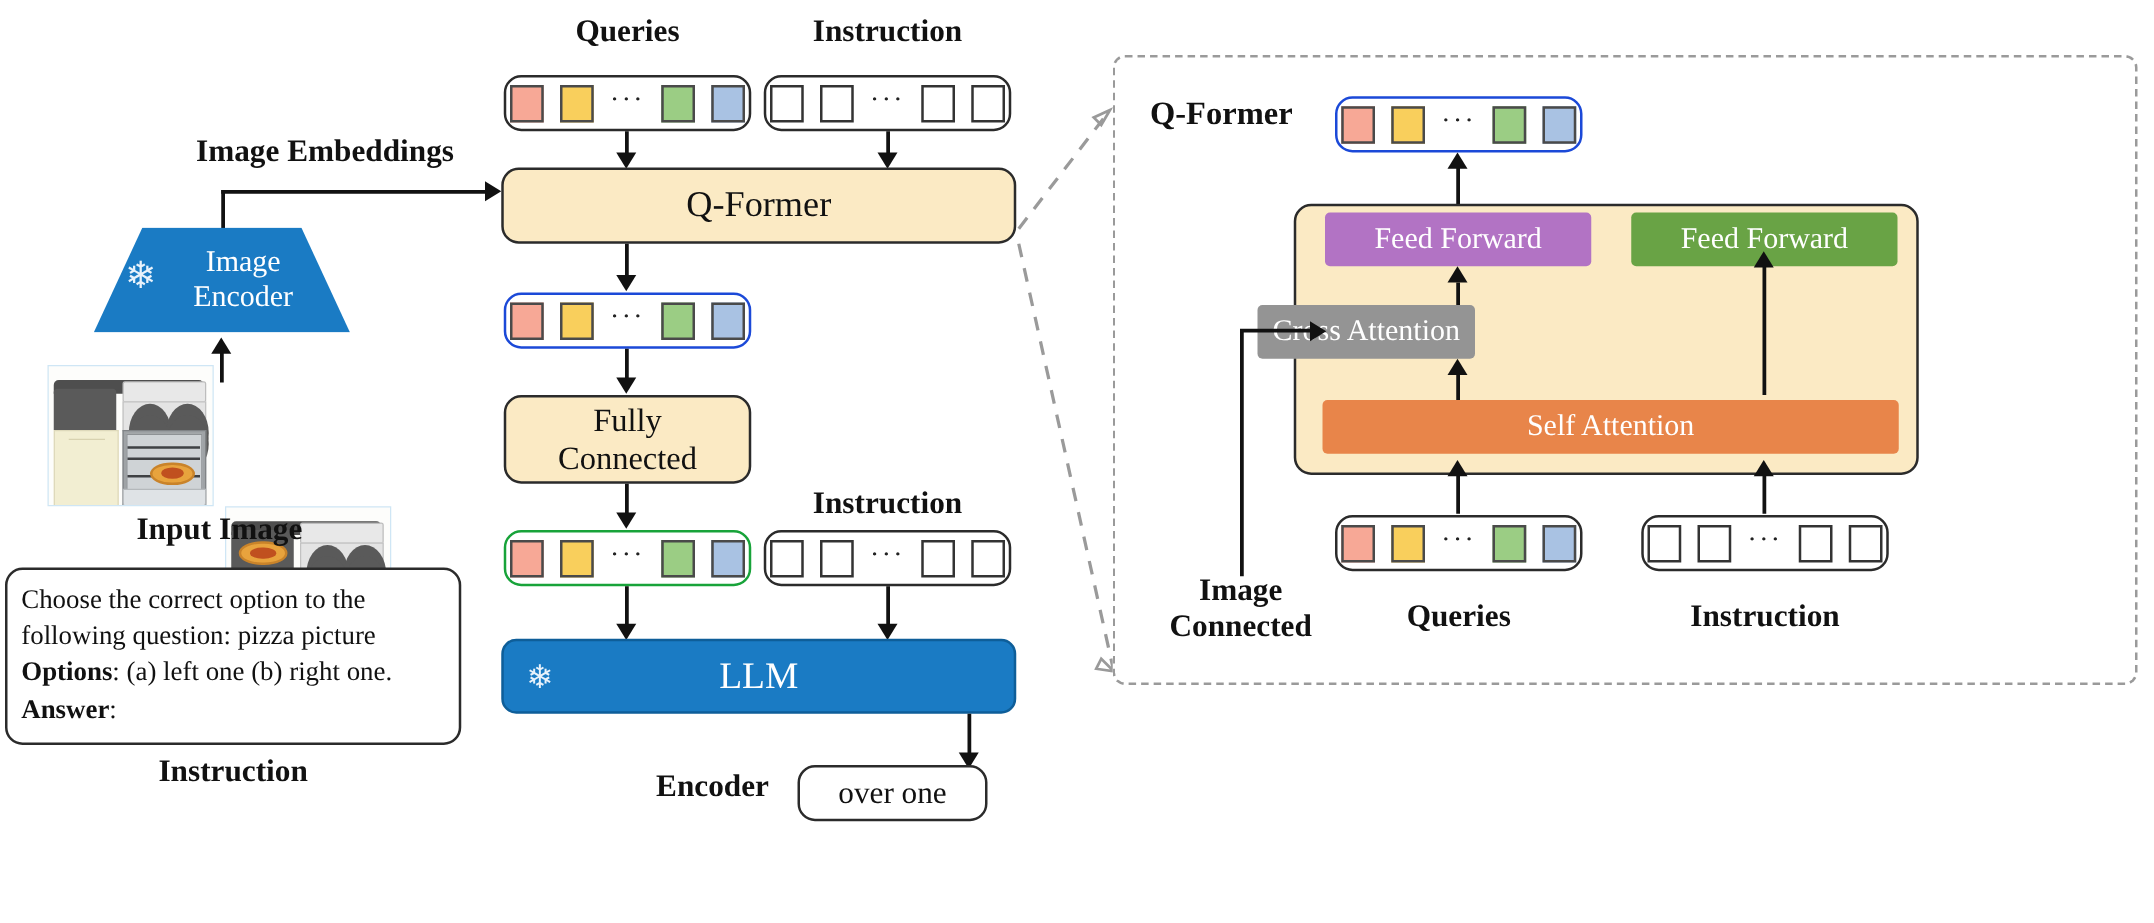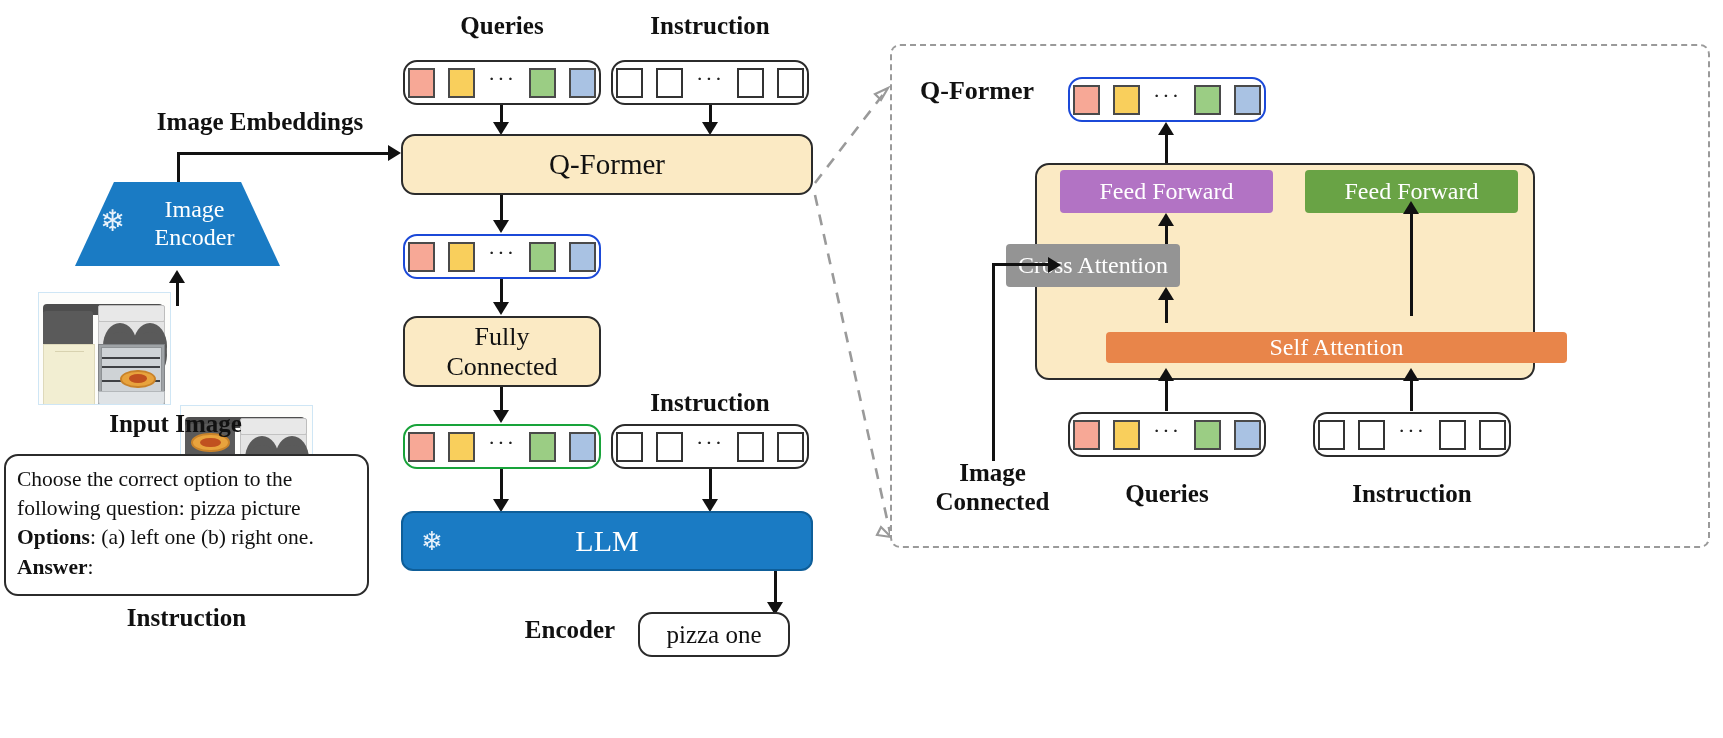--- a/index.html
+++ b/index.html
@@ -251,21 +251,21 @@
   <span>LLM</span>
   <span class="abs snow" style="left:18px;top:16px;font-size:26px;">❄</span>
 </div>
 
 <div class="abs vline" style="left:774px;top:571px;height:33px;"></div>
 <div class="abs ahead-d" style="left:767px;top:602px;"></div>
 
 <div class="abs caption" style="left:495px;top:616px;width:150px;">Encoder</div>
 
 <div class="abs respbox ctr" style="left:638px;top:612px;width:152px;height:45px;">
-  <span>pizza one</span>
+  <span>over one</span>
 </div>
 
 <svg class="abs" style="left:805px;top:40px;width:120px;height:520px;overflow:visible;" viewBox="0 0 120 520">
   <line x1="10" y1="143" x2="83" y2="48" stroke="#9a9a9a" stroke-width="2.6" stroke-dasharray="11,9"></line>
   <polygon points="83,48 70,54 76,60" fill="none" stroke="#9a9a9a" stroke-width="2.2"></polygon>
   <line x1="10" y1="155" x2="86" y2="497" stroke="#9a9a9a" stroke-width="2.6" stroke-dasharray="11,9"></line>
   <polygon points="86,497 76,487 72,495" fill="none" stroke="#9a9a9a" stroke-width="2.2"></polygon>
 </svg>
 
 <div class="abs panel" style="left:890px;top:44px;width:820px;height:504px;"></div>
@@ -296,21 +296,21 @@
 <div class="abs vline" style="left:1165px;top:226px;height:24px;"></div>
 <div class="abs ahead-u" style="left:1158px;top:213px;"></div>
 
 <div class="abs blk ca" style="left:1006px;top:244px;width:174px;height:43px;">
   <span>Cross Attention</span>
 </div>
 
 <div class="abs vline" style="left:1165px;top:299px;height:24px;"></div>
 <div class="abs ahead-u" style="left:1158px;top:287px;"></div>
 
-<div class="abs blk sa" style="left:1058px;top:332px;width:461px;height:31px;margin-left:48px;">
+<div class="abs blk sa" style="left:1058px;top:320px;width:461px;height:43px;">
   <span>Self Attention</span>
 </div>
 
 <div class="abs vline" style="left:1410px;top:213px;height:103px;"></div>
 <div class="abs ahead-u" style="left:1403px;top:201px;"></div>
 
 <div class="abs vline" style="left:992px;top:265px;height:196px;"></div>
 <div class="abs hline" style="left:992px;top:263px;width:56px;"></div>
 <div class="abs ahead-r" style="left:1048px;top:257px;"></div>
 

